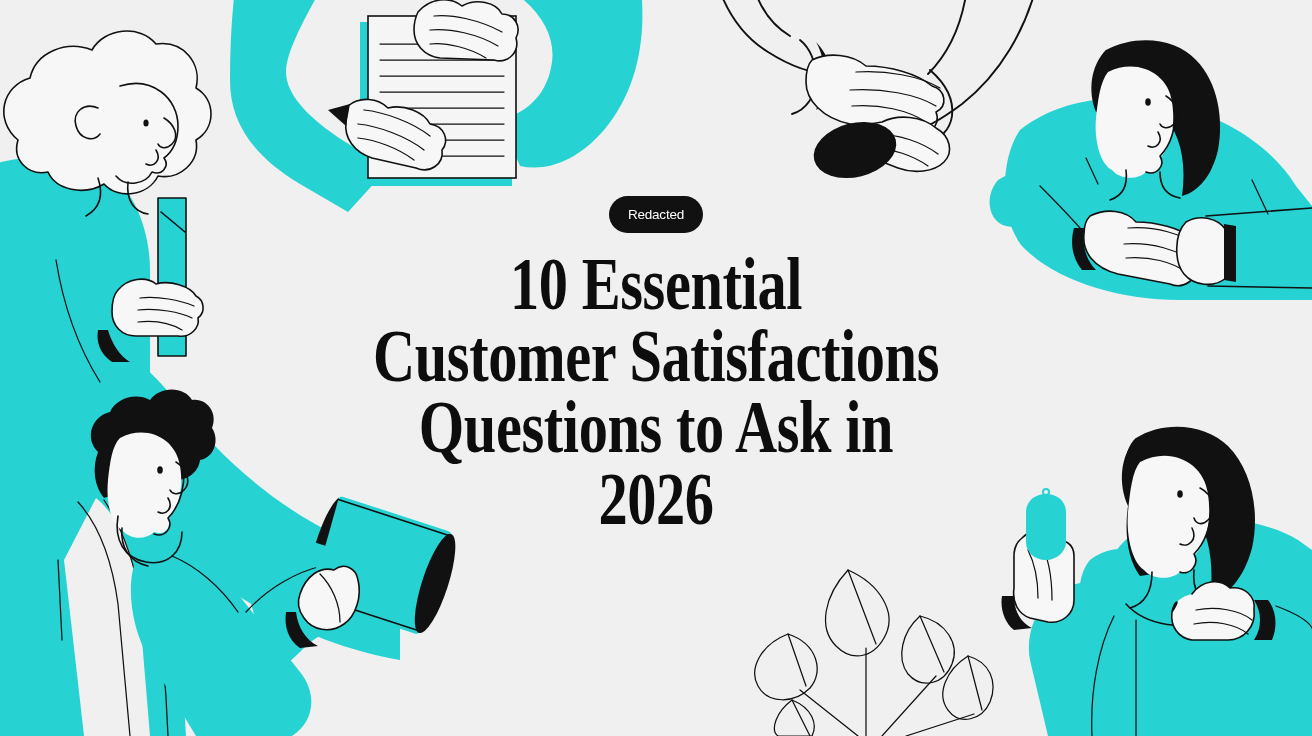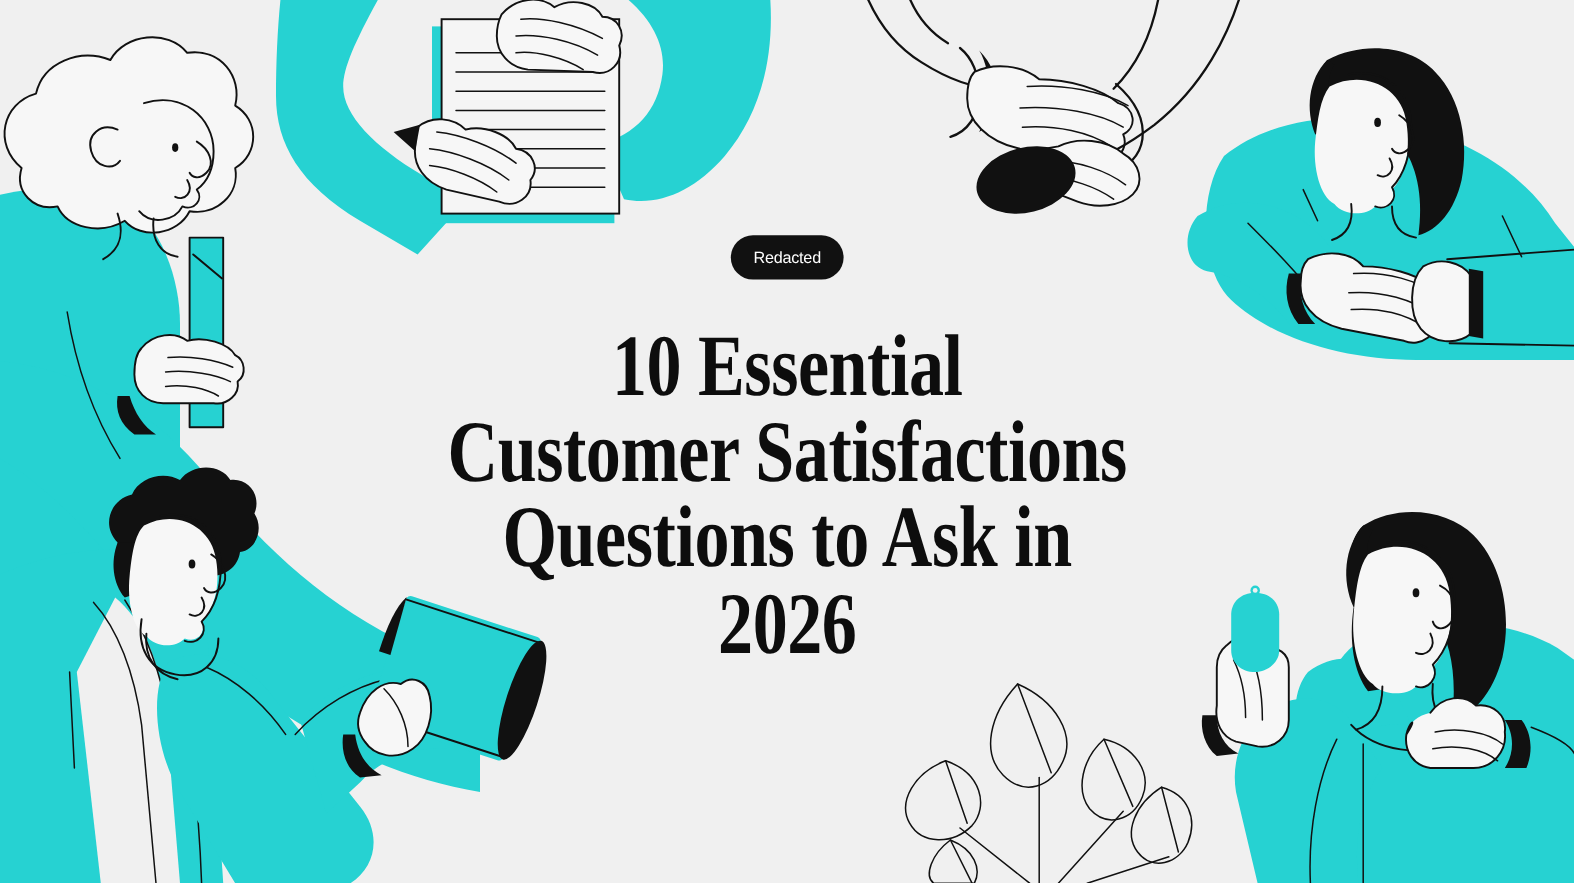--- a/index.html
+++ b/index.html
@@ -33,21 +33,20 @@
   
   #hero {
     position:absolute;
     left:0; right:0;
     top:196px;
     display:flex;
     flex-direction:column;
     align-items:center;
     z-index:5;
     pointer-events:none;
-    gap:20px;
   }
 
   #badge {
     display:inline-flex;
     align-items:center;
     justify-content:center;
     height:37px;
     min-width:88px;
     padding:0 19px;
     border-radius:19px;

